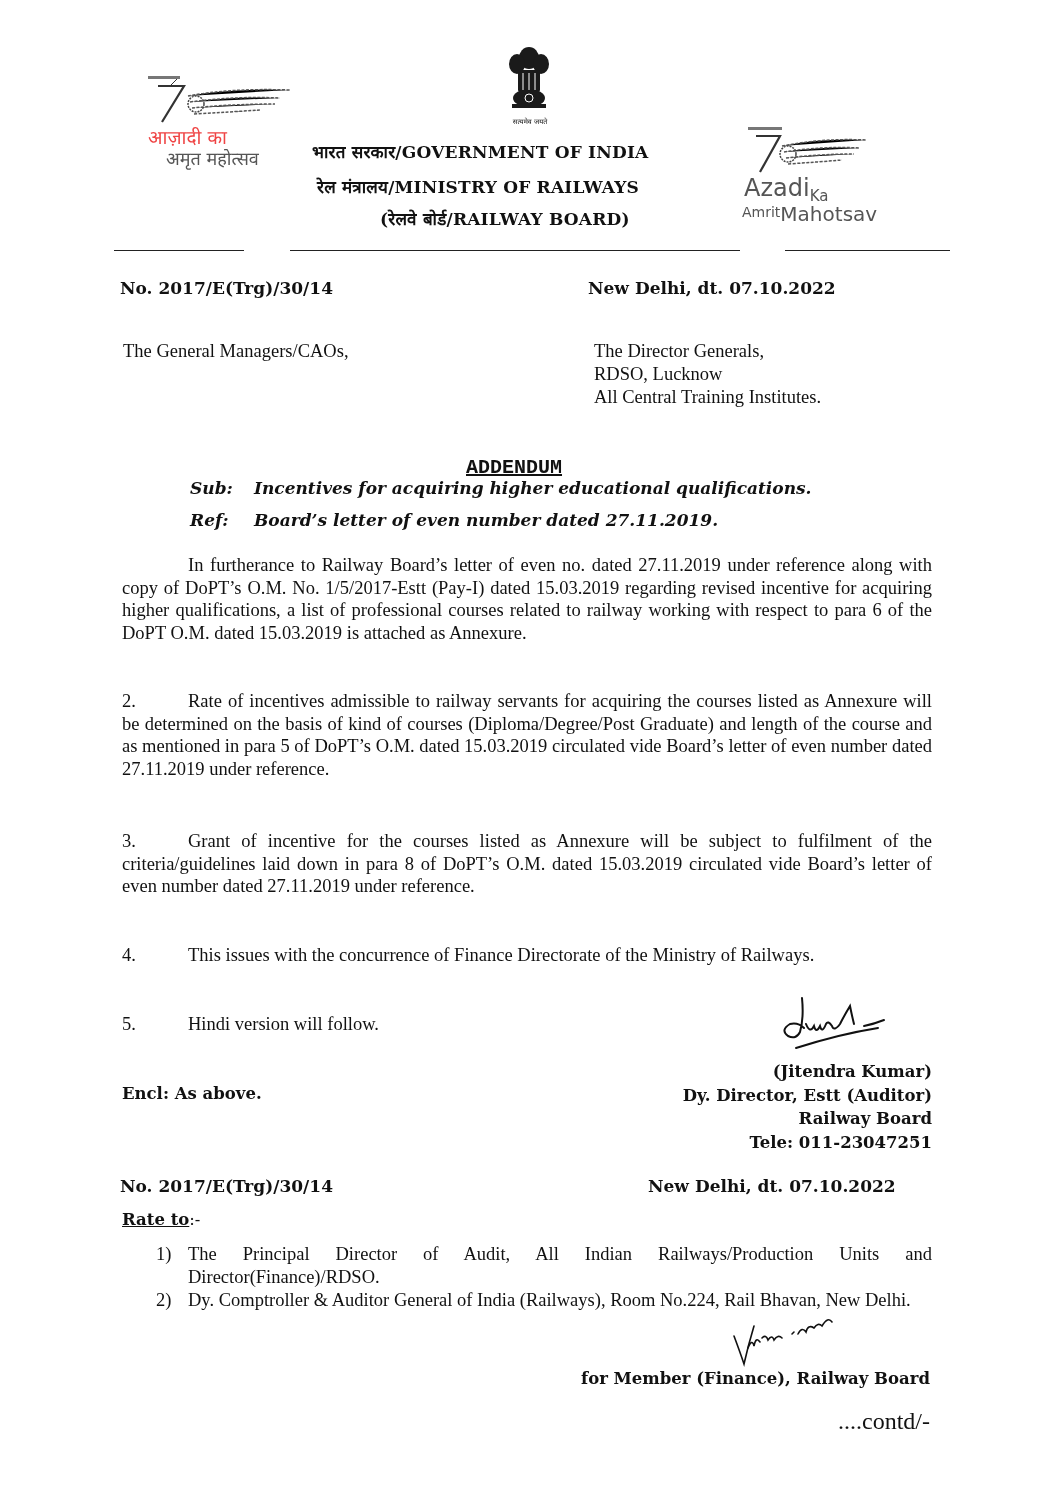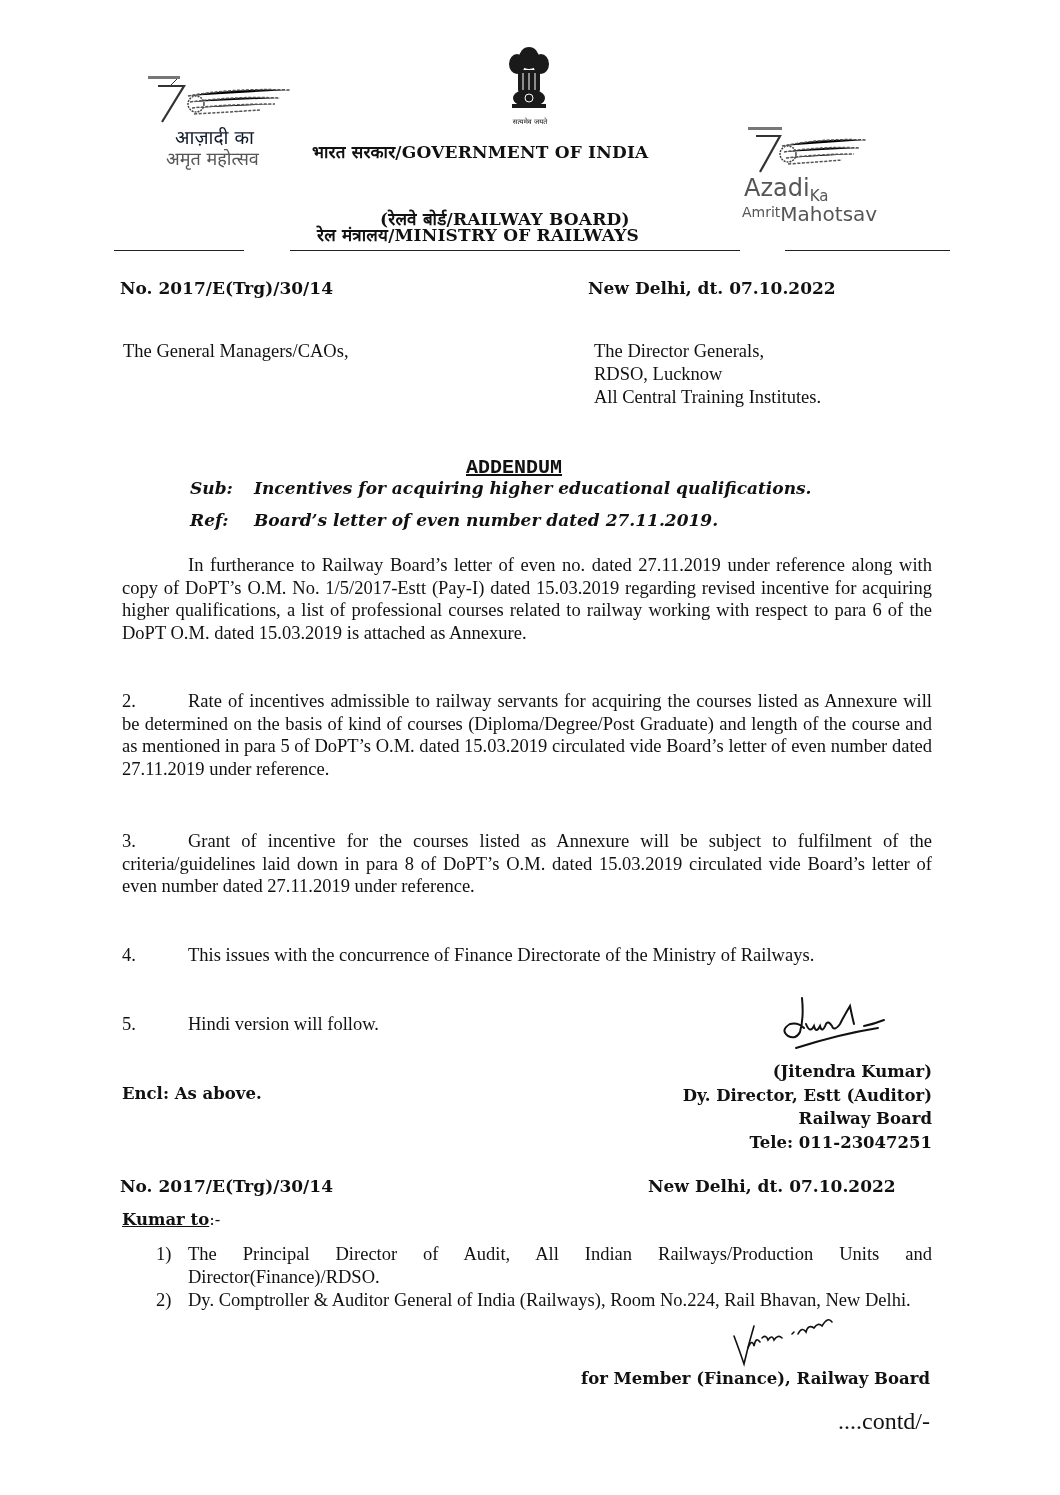--- a/index.html
+++ b/index.html
@@ -38,21 +38,21 @@
     </g>
     <g stroke="#555" stroke-width="1.5" stroke-dasharray="3 1.5">
       <path d="M48 24 Q90 16 150 18"></path>
       <path d="M50 30 Q95 24 140 26"></path>
       <path d="M52 36 Q92 32 135 32"></path>
       <path d="M54 42 Q90 40 120 38"></path>
     </g>
     <circle cx="56" cy="32" r="8" fill="none" stroke="#444" stroke-width="1.5" stroke-dasharray="2 1"></circle>
     <rect x="8" y="4" width="32" height="3" fill="#777"></rect>
   </svg>
-  <div style="position:absolute; left:8px; top:52px; font-family:'DejaVu Sans',sans-serif; font-size:19px; color:#0f172a; white-space:nowrap;margin-left:27px;">आज़ादी का</div>
+  <div style="position:absolute; left:8px; top:52px; font-family:'DejaVu Sans',sans-serif; font-size:19px; color:#ef4444; white-space:nowrap;">आज़ादी का</div>
   <div style="position:absolute; left:26px; top:74px; font-family:'DejaVu Sans',sans-serif; font-size:18px; color:#555; white-space:nowrap;">अमृत महोत्सव</div>
 </div>
 
 <div class="emblem" style="left:498px; top:44px;">
   <svg width="62" height="74" viewBox="0 0 62 74">
     <g fill="#1a1a1a">
       <ellipse cx="31" cy="14" rx="10" ry="11"></ellipse>
       <ellipse cx="19" cy="20" rx="8" ry="10"></ellipse>
       <ellipse cx="43" cy="20" rx="8" ry="10"></ellipse>
       <rect x="20" y="26" width="22" height="22" rx="2"></rect>
@@ -63,21 +63,21 @@
       <line x1="25" y1="29" x2="25" y2="46"></line>
       <line x1="31" y1="29" x2="31" y2="46"></line>
       <line x1="37" y1="29" x2="37" y2="46"></line>
       <circle cx="31" cy="54" r="4" fill="none"></circle>
     </g>
   </svg>
   <div style="position:absolute; left:2px; top:73px; width:60px; text-align:center; font-family:'DejaVu Sans',sans-serif; font-size:7px; white-space:nowrap;">सत्यमेव जयते</div>
 </div>
 
 <div class="abs hdr-line" style="left:312px; top:140px;">भारत सरकार/GOVERNMENT OF INDIA</div>
-<div class="abs hdr-line" style="left:317px; top:175px;margin-top:48px;">रेल मंत्रालय/MINISTRY OF RAILWAYS</div>
+<div class="abs hdr-line" style="left:317px; top:175px;">रेल मंत्रालय/MINISTRY OF RAILWAYS</div>
 <div class="abs hdr-line" style="left:380px; top:207px;">(रेलवे बोर्ड/RAILWAY BOARD)</div>
 
 <div class="logo-right" style="left:742px; top:124px; width:170px; height:110px;">
   <svg width="130" height="55" viewBox="0 0 130 55" style="position:absolute; left:0; top:0;">
     <g fill="none" stroke="#333" stroke-width="2.2">
       <path d="M14 12 L38 12 L18 48"></path>
     </g>
     <rect x="6" y="3" width="34" height="3" fill="#777"></rect>
     <g stroke="#555" stroke-width="1.5" stroke-dasharray="3 1.5">
       <path d="M40 22 Q80 14 124 16"></path>
@@ -157,21 +157,21 @@
   <div>(Jitendra Kumar)</div>
   <div>Dy. Director, Estt (Auditor)</div>
   <div>Railway Board</div>
   <div>Tele: 011-23047251</div>
 </div>
 
 <div class="abs ref-row" style="left:120px; top:1176px;">No. 2017/E(Trg)/30/14</div>
 <div class="abs ref-row" style="left:648px; top:1176px;">New Delhi, dt. 07.10.2022</div>
 
 <div class="abs bold" style="left:122px; top:1210px; font-size:16.5px;">
-  <span style="text-decoration:underline;">Kumar to</span><span style="font-weight:normal;">:-</span>
+  <span style="text-decoration:underline;">Rate to</span><span style="font-weight:normal;">:-</span>
 </div>
 
 <div class="copy-list">
   <div class="copy-item" style="top:1243px; height:46px;">
     <span class="n">1)</span>
     <span class="t">The Principal Director of Audit, All Indian Railways/Production Units and Director(Finance)/RDSO.</span>
   </div>
   <div class="copy-item" style="top:1289px; height:46px;">
     <span class="n">2)</span>
     <span class="t">Dy. Comptroller &amp; Auditor General of India (Railways), Room No.224, Rail Bhavan, New Delhi.</span>

